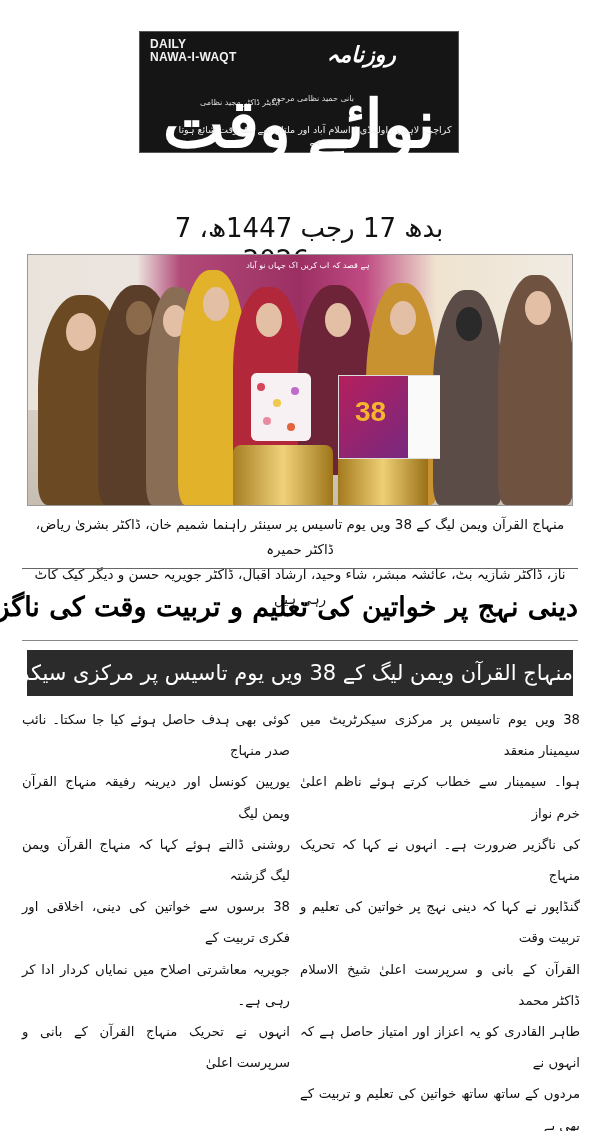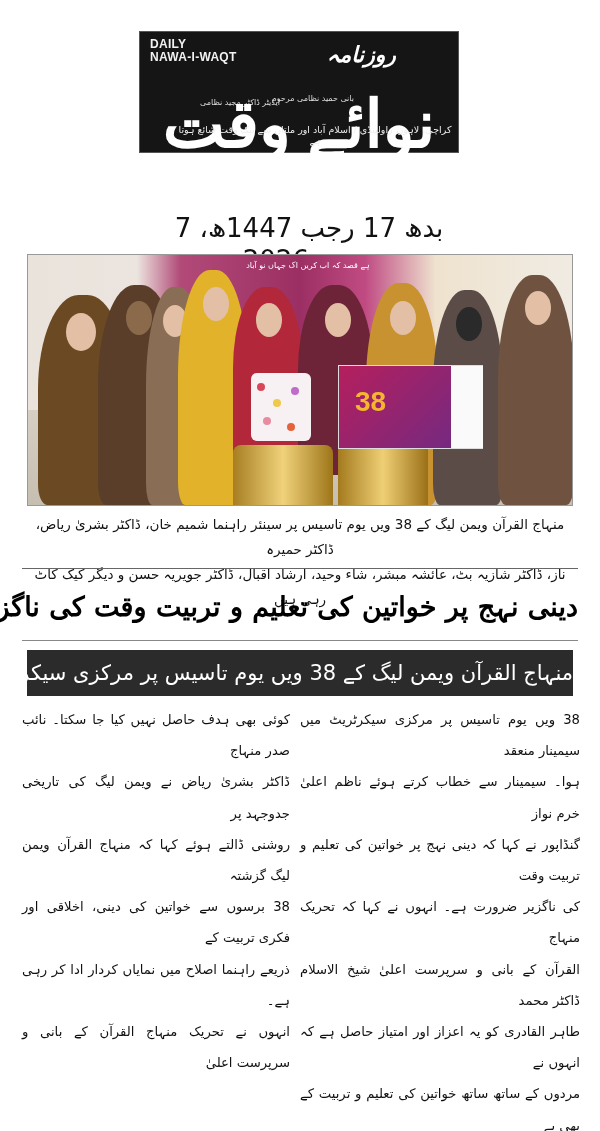--- a/index.html
+++ b/index.html
@@ -17,21 +17,21 @@
   .photo { position:absolute; left:27px; top:254px; width:546px; height:252px; border:1px solid #999; box-sizing:border-box; overflow:hidden;
            background: linear-gradient(90deg,#e9e3dc 0%,#ece5df 20%,#b24a78 28%,#9b2f63 50%,#c04b83 62%,#efe3cf 75%,#f0ebe3 100%); }
   .photo .banner-text { position:absolute; left:200px; top:6px; width:160px; text-align:center; color:#fff; font-size:8px; direction:rtl; }
   .photo .floor { position:absolute; left:0; right:0; bottom:0; height:95px; background:linear-gradient(180deg,#d8cfc4,#c7beb2); }
   .person { position:absolute; border-radius:45% 45% 10% 10%; }
   .face { position:absolute; border-radius:50%; background:#e2bfa5; }
   .cake-table { position:absolute; left:205px; bottom:0; width:100px; height:60px; background:linear-gradient(90deg,#a77e22,#f0d27a,#9e7519); border-radius:8px 8px 0 0; }
   .cake-table2 { position:absolute; left:310px; bottom:0; width:90px; height:72px; background:linear-gradient(90deg,#a47a1e,#efcf75,#9a7017); border-radius:8px 8px 0 0; }
   .cake { position:absolute; left:223px; top:118px; width:60px; height:68px; background:#f7f1f4; border-radius:6px; }
   .cake span { position:absolute; width:8px; height:8px; border-radius:50%; }
-  .giftbox { position:absolute; left:310px; top:110px; width:100px; height:82px; background:linear-gradient(135deg,#b51f5d,#6b2b86); border:1px solid #ddd;padding-left:43px; }
+  .giftbox { position:absolute; left:310px; top:120px; width:100px; height:82px; background:linear-gradient(135deg,#b51f5d,#6b2b86); border:1px solid #ddd; }
   .giftbox .num { position:absolute; left:16px; top:20px; color:#f3b62d; font-weight:bold; font-family:"Liberation Sans", sans-serif; font-size:28px; }
   .giftbox .side { position:absolute; right:-1px; top:0; width:32px; height:82px; background:#fafafa; }
 
   .caption { position:absolute; left:22px; width:556px; top:512px; height:52px; text-align:center; direction:rtl; font-family:"DejaVu Sans", sans-serif; font-size:13.5px; line-height:25px; color:#111; }
   .rule1 { position:absolute; left:22px; width:556px; top:568px; height:1px; background:#666; }
 
   .headline { position:absolute; left:22px; width:556px; top:580px; height:56px; text-align:center; direction:rtl; font-family:"DejaVu Serif", serif; font-weight:bold; font-size:27px; line-height:54px; color:#000; letter-spacing:-0.5px; white-space:nowrap; }
   .rule2 { position:absolute; left:22px; width:556px; top:640px; height:1px; background:#888; }
 
   .subbar { position:absolute; left:27px; width:546px; top:650px; height:46px; background:#2b2b2b; color:#fff; text-align:center; direction:rtl; font-family:"DejaVu Sans", sans-serif; font-size:21px; line-height:46px; white-space:nowrap; }
@@ -103,31 +103,31 @@
 <div class="rule1"></div>
 
 <div class="headline">دینی نہج پر خواتین کی تعلیم و تربیت وقت کی ناگزیر ضرورت: خرم نواز گنڈاپور</div>
 <div class="rule2"></div>
 
 <div class="subbar">منہاج القرآن ویمن لیگ کے 38 ویں یوم تاسیس پر مرکزی سیکرٹریٹ میں سیمینار</div>
 
 <div class="col col-right">
   <div>38 ویں یوم تاسیس پر مرکزی سیکرٹریٹ میں سیمینار منعقد</div>
   <div>ہوا۔ سیمینار سے خطاب کرتے ہوئے ناظم اعلیٰ خرم نواز</div>
+  <div>کی ناگزیر ضرورت ہے۔ انہوں نے کہا کہ تحریک منہاج</div>
   <div>گنڈاپور نے کہا کہ دینی نہج پر خواتین کی تعلیم و تربیت وقت</div>
-  <div>کی ناگزیر ضرورت ہے۔ انہوں نے کہا کہ تحریک منہاج</div>
   <div>القرآن کے بانی و سرپرست اعلیٰ شیخ الاسلام ڈاکٹر محمد</div>
   <div>طاہر القادری کو یہ اعزاز اور امتیاز حاصل ہے کہ انہوں نے</div>
   <div>مردوں کے ساتھ ساتھ خواتین کی تعلیم و تربیت کے بھی بے</div>
 
 </div>
 
 <div class="col-divider"></div>
 
 <div class="col col-left">
-  <div>کوئی بھی ہدف حاصل نہیں کیا جا سکتا۔ نائب صدر منہاج</div>
-  <div>ڈاکٹر بشریٰ ریاض نے ویمن لیگ کی تاریخی جدوجہد پر</div>
+  <div>کوئی بھی ہدف حاصل ہوئے کیا جا سکتا۔ نائب صدر منہاج</div>
+  <div>یورپین کونسل اور دیرینہ رفیقہ منہاج القرآن ویمن لیگ</div>
   <div>روشنی ڈالتے ہوئے کہا کہ منہاج القرآن ویمن لیگ گزشتہ</div>
   <div>38 برسوں سے خواتین کی دینی، اخلاقی اور فکری تربیت کے</div>
-  <div>ذریعے راہنما اصلاح میں نمایاں کردار ادا کر رہی ہے۔</div>
+  <div>جویریہ معاشرتی اصلاح میں نمایاں کردار ادا کر رہی ہے۔</div>
   <div>انہوں نے تحریک منہاج القرآن کے بانی و سرپرست اعلیٰ</div>
 
 </div>
 
 </body></html>

